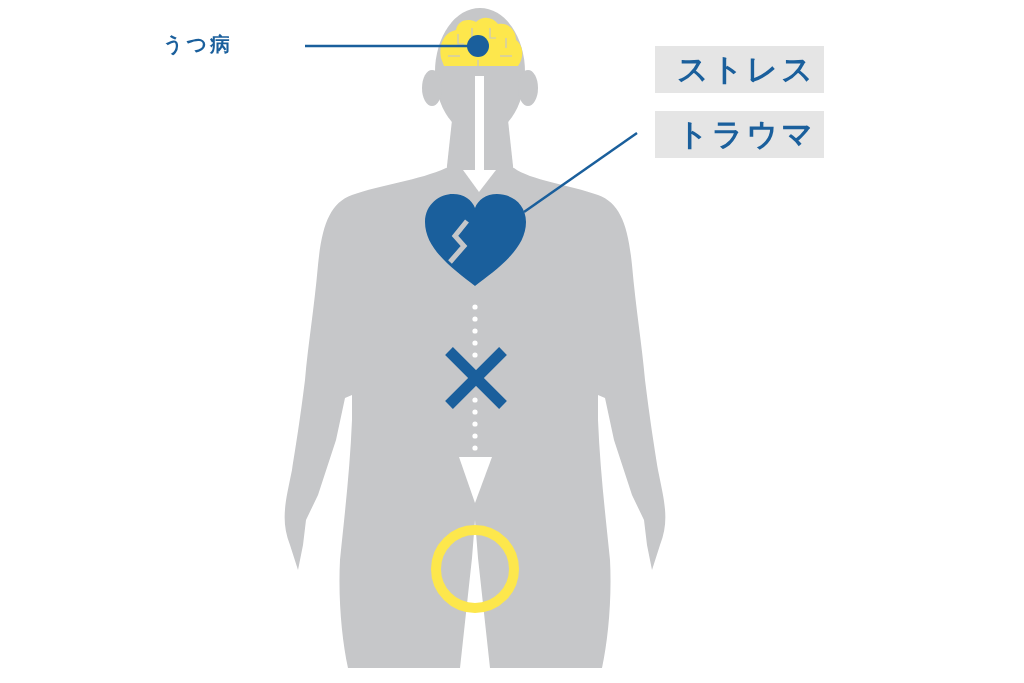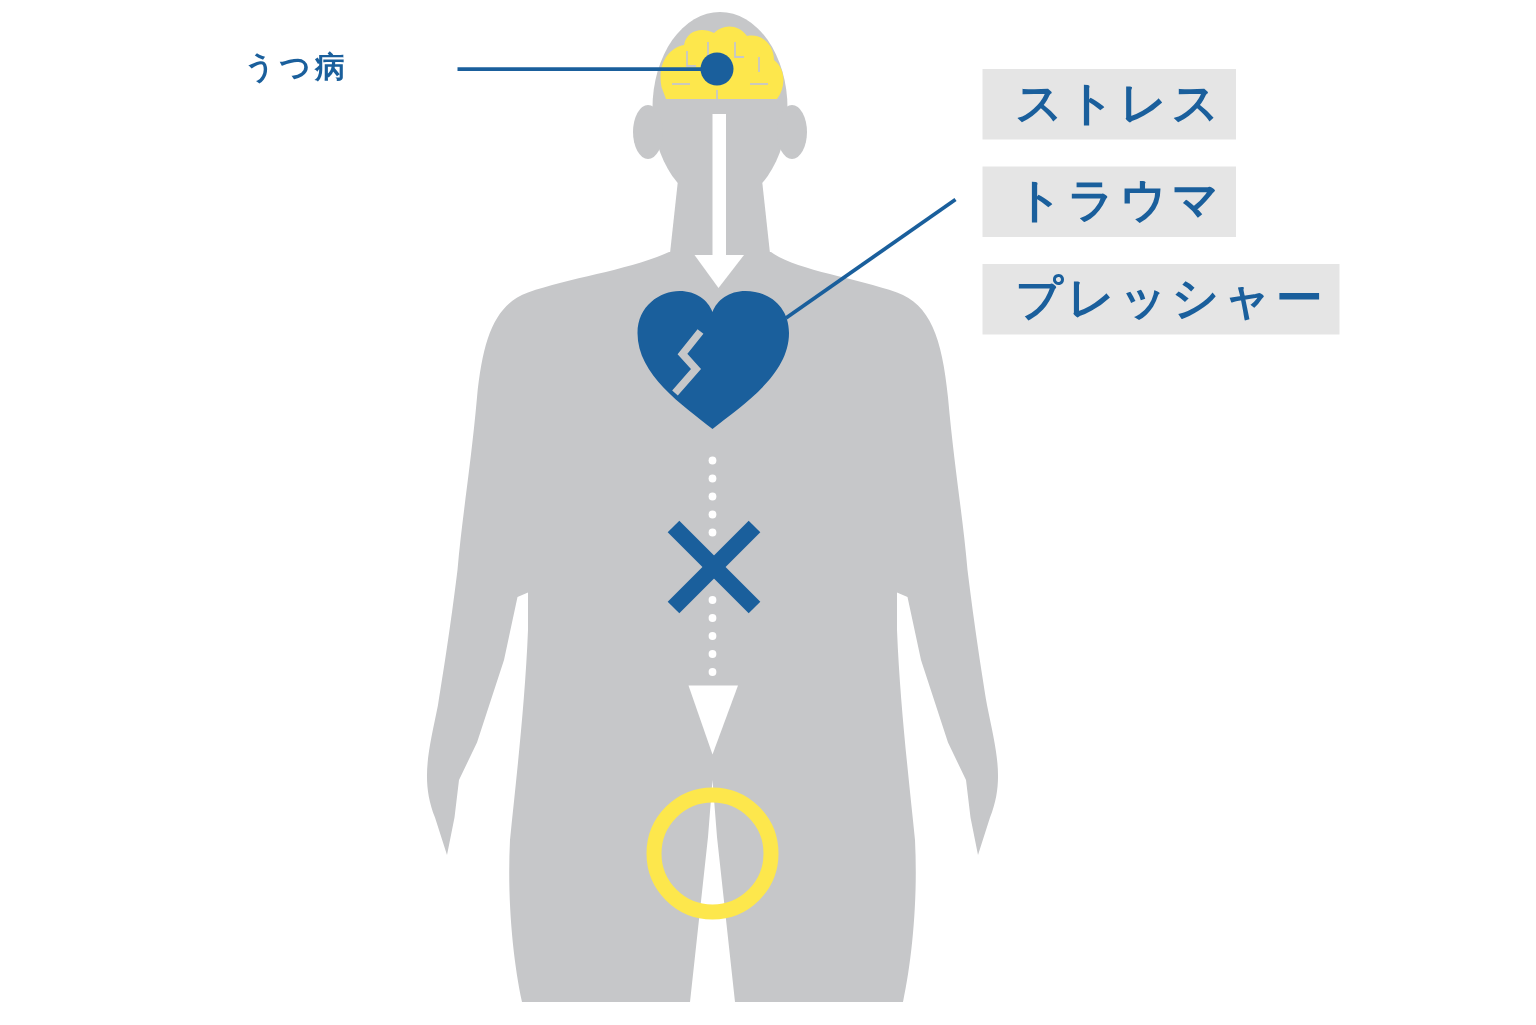--- a/index.html
+++ b/index.html
@@ -113,14 +113,13 @@
   <path d="M459 457 L492 457 L475 503 Z" fill="#ffffff"></path>
 
   <circle cx="475" cy="569" r="39" fill="none" stroke="#fde74c" stroke-width="10"></circle>
 </svg>
 
 <div class="label-main">うつ病</div>
 
 <div class="cause-list">
   <div class="cause-box">ストレス</div>
   <div class="cause-box">トラウマ</div>
-  <div class="cause-box">プレッシャー</div>
 </div>
 
 </body></html>

